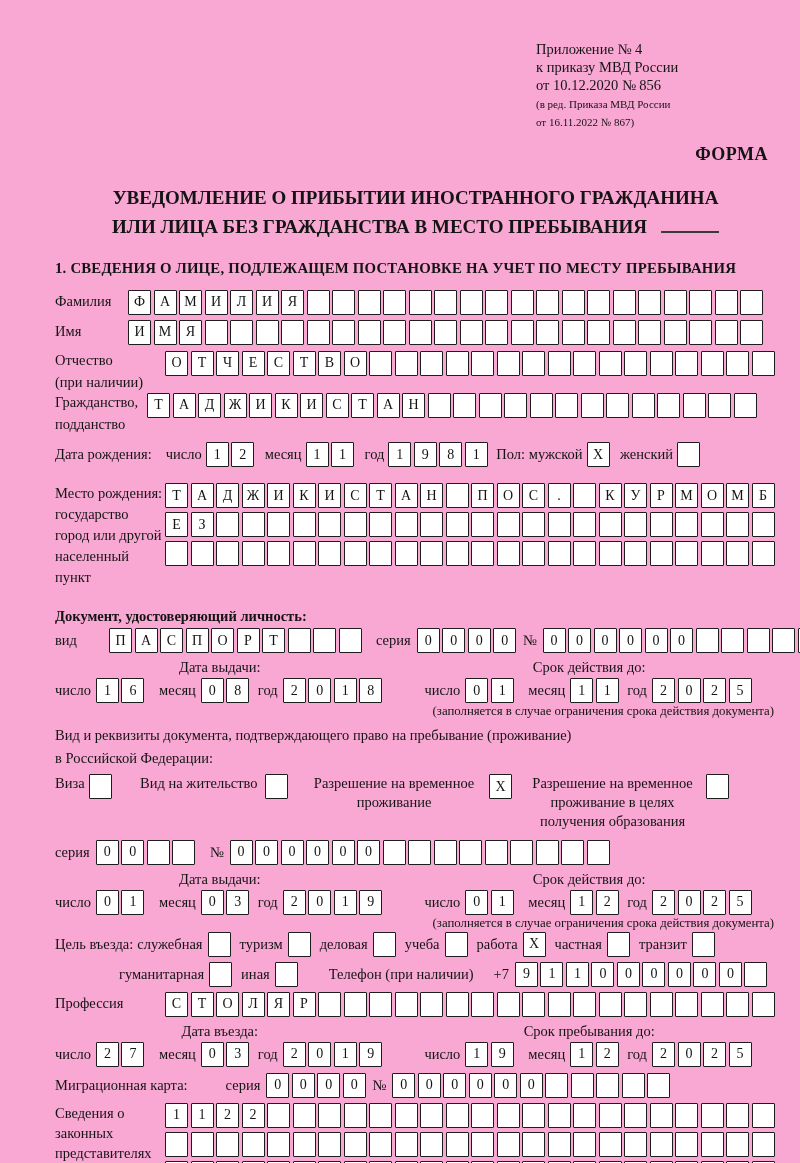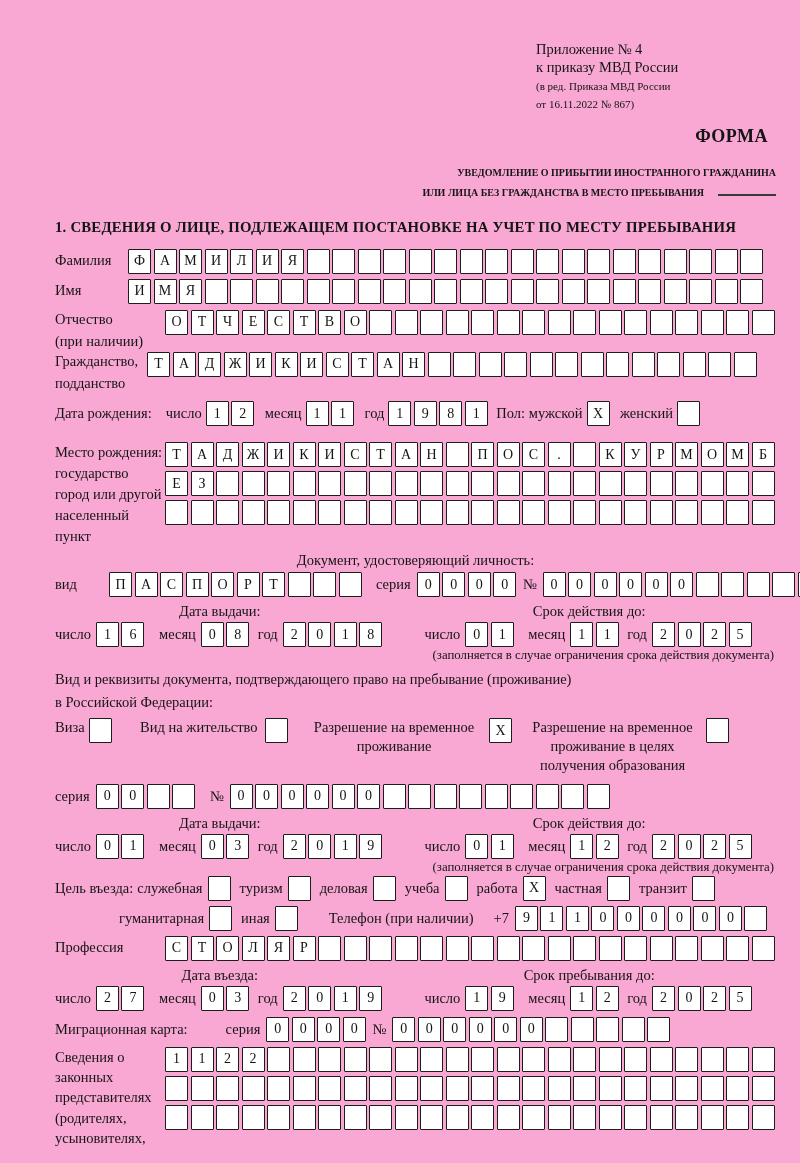--- a/index.html
+++ b/index.html
@@ -6,21 +6,21 @@
   .page{
     width:800px;height:1163px;box-sizing:border-box;overflow:hidden;
     padding:40px 24px 16px 55px;background:#f9a8d4;color:#141414;
     font-family:"Liberation Serif","DejaVu Serif",serif;font-size:14.5px;
   }
   
   .hdr-ref{margin-left:auto;width:240px;line-height:1.25;}
   .hdr-ref .sub{margin-top:4px;font-size:11px;}
   .forma{text-align:right;font-weight:bold;font-size:18px;margin:14px 8px 0 0;letter-spacing:.5px;}
   
-  .title{text-align:right;font-weight:bold;font-size:10px;margin-top:18px;line-height:1.55;}
+  .title{text-align:center;font-weight:bold;font-size:19px;margin-top:18px;line-height:1.55;}
   .title-blank{display:inline-block;width:58px;border-bottom:2.2px solid #3a3a3a;margin-left:14px;vertical-align:baseline;height:14px;}
   .sec-heading{font-weight:bold;font-size:14.8px;margin-top:18px;letter-spacing:.2px;}
   
   .cbox{
     display:inline-flex;align-items:center;justify-content:center;flex:0 0 auto;
     width:23px;height:25px;box-sizing:border-box;border:1.6px solid #1d1d1d;border-radius:1px;
     margin-right:2.5px;font-size:14px;line-height:1;background:#fff;
   }
   .boxes{display:inline-flex;flex-wrap:nowrap;}
   .boxcol .boxes{display:flex;margin-bottom:4px;}
@@ -35,41 +35,42 @@
   .ml8{margin-left:8px;} .ml12{margin-left:12px;}
   .mr4{margin-right:4px;} .mr6{margin-right:6px;}
   
   .dates-row{display:flex;justify-content:space-between;margin-top:6px;padding-right:22px;}
   .date-group{display:flex;flex-direction:column;}
   .date-heading{text-align:center;margin-bottom:2px;}
   .date-line{display:flex;align-items:center;}
   .date-line .dl{margin:0 5px 0 0;}
   .date-line .gap{margin-left:12px;}
   .note{text-align:right;font-size:12.8px;margin-top:1px;padding-right:2px;}
-  .center-bold{text-align:center;font-weight:normal;margin-top:5px;}
+  .center-bold{font-weight:bold;margin-top:20px;}
   .intro{margin-top:6px;line-height:1.45;}
   
   .opts-row{display:flex;align-items:flex-start;margin-top:5px;}
   .opt{display:flex;align-items:flex-start;}
   .opt .olabel{line-height:1.3;}
   .opt .center{text-align:center;width:176px;}
   .opt .cbox{margin-left:7px;margin-top:0;}
   
   .p-item{display:inline-flex;align-items:center;margin-right:9px;}
   .p-item .cbox{margin-left:5px;margin-right:0;}
   .inline-row{display:flex;align-items:center;flex-wrap:nowrap;}
 </style>
 </head>
 <body>
 
 <div class="page">
 
   <div class="hdr-ref">
     <div>Приложение № 4</div>
     <div>к приказу МВД России</div>
+    <div>от 10.12.2020 № 856</div>
     <div class="sub">(в ред. Приказа МВД России</div>
     <div class="sub">от 16.11.2022 № 867)</div>
   </div>
   <div class="forma">ФОРМА</div>
 
   <div class="title">
     <div>УВЕДОМЛЕНИЕ О ПРИБЫТИИ ИНОСТРАННОГО ГРАЖДАНИНА</div>
     <div><span>ИЛИ ЛИЦА БЕЗ ГРАЖДАНСТВА В МЕСТО ПРЕБЫВАНИЯ</span><span class="title-blank"></span></div>
   </div>
 

